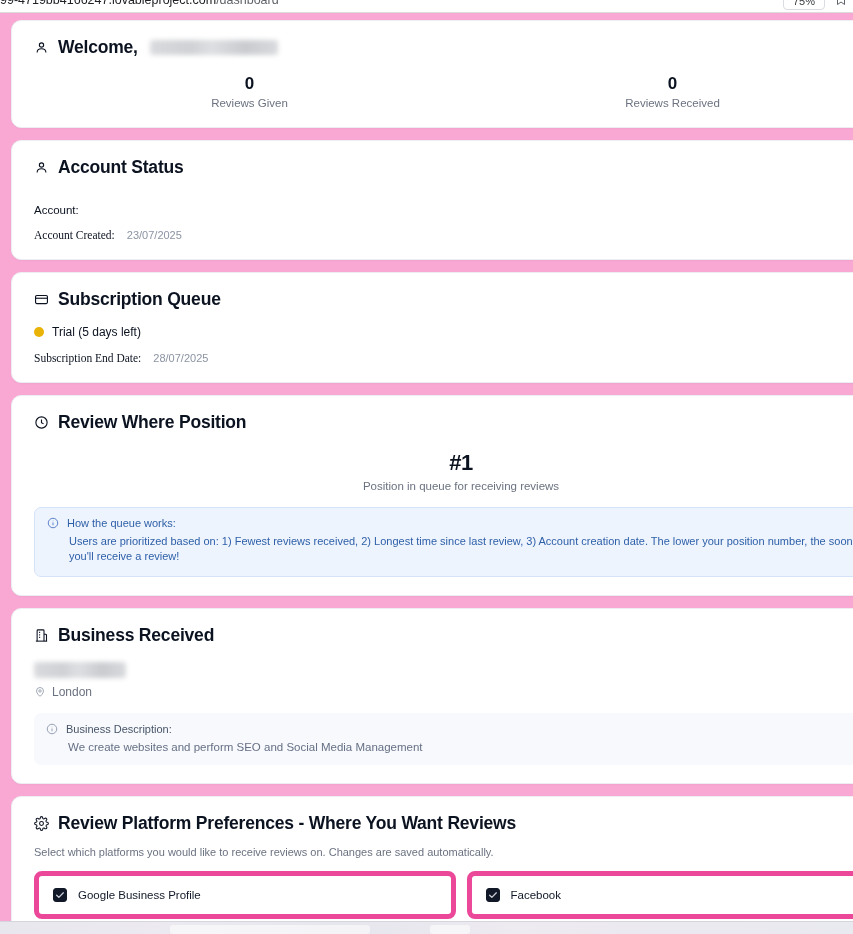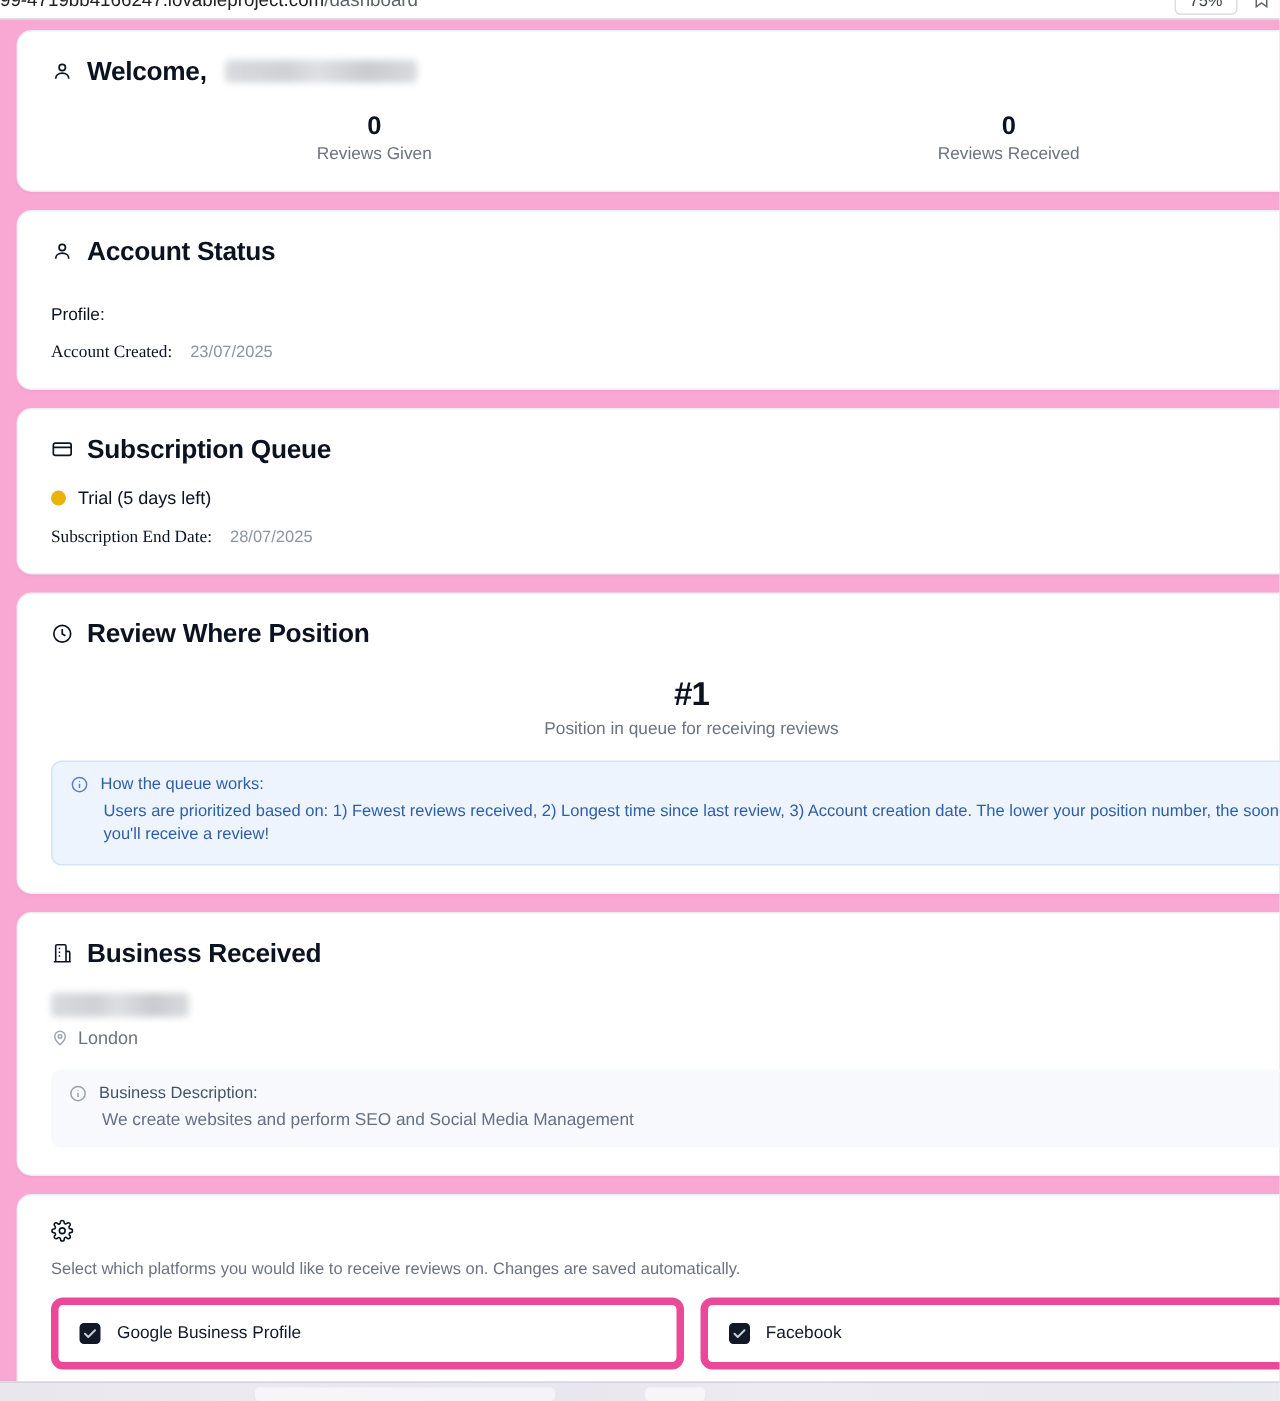--- a/index.html
+++ b/index.html
@@ -227,21 +227,21 @@
     <div class="card-title">
       <span class="ico">
         <svg width="15" height="15" viewBox="0 0 24 24" fill="none" stroke="currentColor" stroke-width="1.8">
             <circle cx="12" cy="8" r="3.4"></circle>
             <path d="M5 20c0-3.6 3.1-6 7-6s7 2.4 7 6"></path>
           </svg>
       </span>
       <span>Account Status</span>
     </div>
     <div class="kv-row">
-      <div class="kv-label">Profile:</div>
+      <div class="kv-label">Account:</div>
     </div>
     <div class="meta-row">
       <span class="meta-label">Account Created:</span>
       <span class="meta-value">23/07/2025</span>
     </div>
   </div>
 
   <div class="card">
     <div class="card-title">
       <span class="ico">
@@ -329,20 +329,21 @@
   </div>
 
   <div class="card">
     <div class="card-title">
       <span class="ico">
         <svg width="15" height="15" viewBox="0 0 24 24" fill="none" stroke="currentColor" stroke-width="1.7">
             <circle cx="12" cy="12" r="3.1"></circle>
             <path d="M19.4 15a1.6 1.6 0 0 0 .3 1.8l.1.1a2 2 0 1 1-2.8 2.8l-.1-.1a1.6 1.6 0 0 0-1.8-.3 1.6 1.6 0 0 0-1 1.5V21a2 2 0 1 1-4 0v-.1A1.6 1.6 0 0 0 9 19.4a1.6 1.6 0 0 0-1.8.3l-.1.1a2 2 0 1 1-2.8-2.8l.1-.1a1.6 1.6 0 0 0 .3-1.8 1.6 1.6 0 0 0-1.5-1H3a2 2 0 1 1 0-4h.1A1.6 1.6 0 0 0 4.6 9a1.6 1.6 0 0 0-.3-1.8l-.1-.1a2 2 0 1 1 2.8-2.8l.1.1a1.6 1.6 0 0 0 1.8.3H9a1.6 1.6 0 0 0 1-1.5V3a2 2 0 1 1 4 0v.1a1.6 1.6 0 0 0 1 1.5 1.6 1.6 0 0 0 1.8-.3l.1-.1a2 2 0 1 1 2.8 2.8l-.1.1a1.6 1.6 0 0 0-.3 1.8V9a1.6 1.6 0 0 0 1.5 1H21a2 2 0 1 1 0 4h-.1a1.6 1.6 0 0 0-1.5 1z"></path>
           </svg>
       </span>
+      <span>Review Platform Preferences - Where You Want Reviews</span>
     </div>
     <div class="prefs-note">Select which platforms you would like to receive reviews on. Changes are saved automatically.</div>
     <div class="prefs-grid">
 
       <div class="pref-item">
         <span class="cbox on">
           <svg width="10" height="10" viewBox="0 0 24 24" fill="none" stroke="#c9ccd6" stroke-width="3.2" stroke-linecap="round" stroke-linejoin="round">
               <path d="M4 12.5l5.2 5.2L20 6.8"></path>
             </svg>
         </span>

